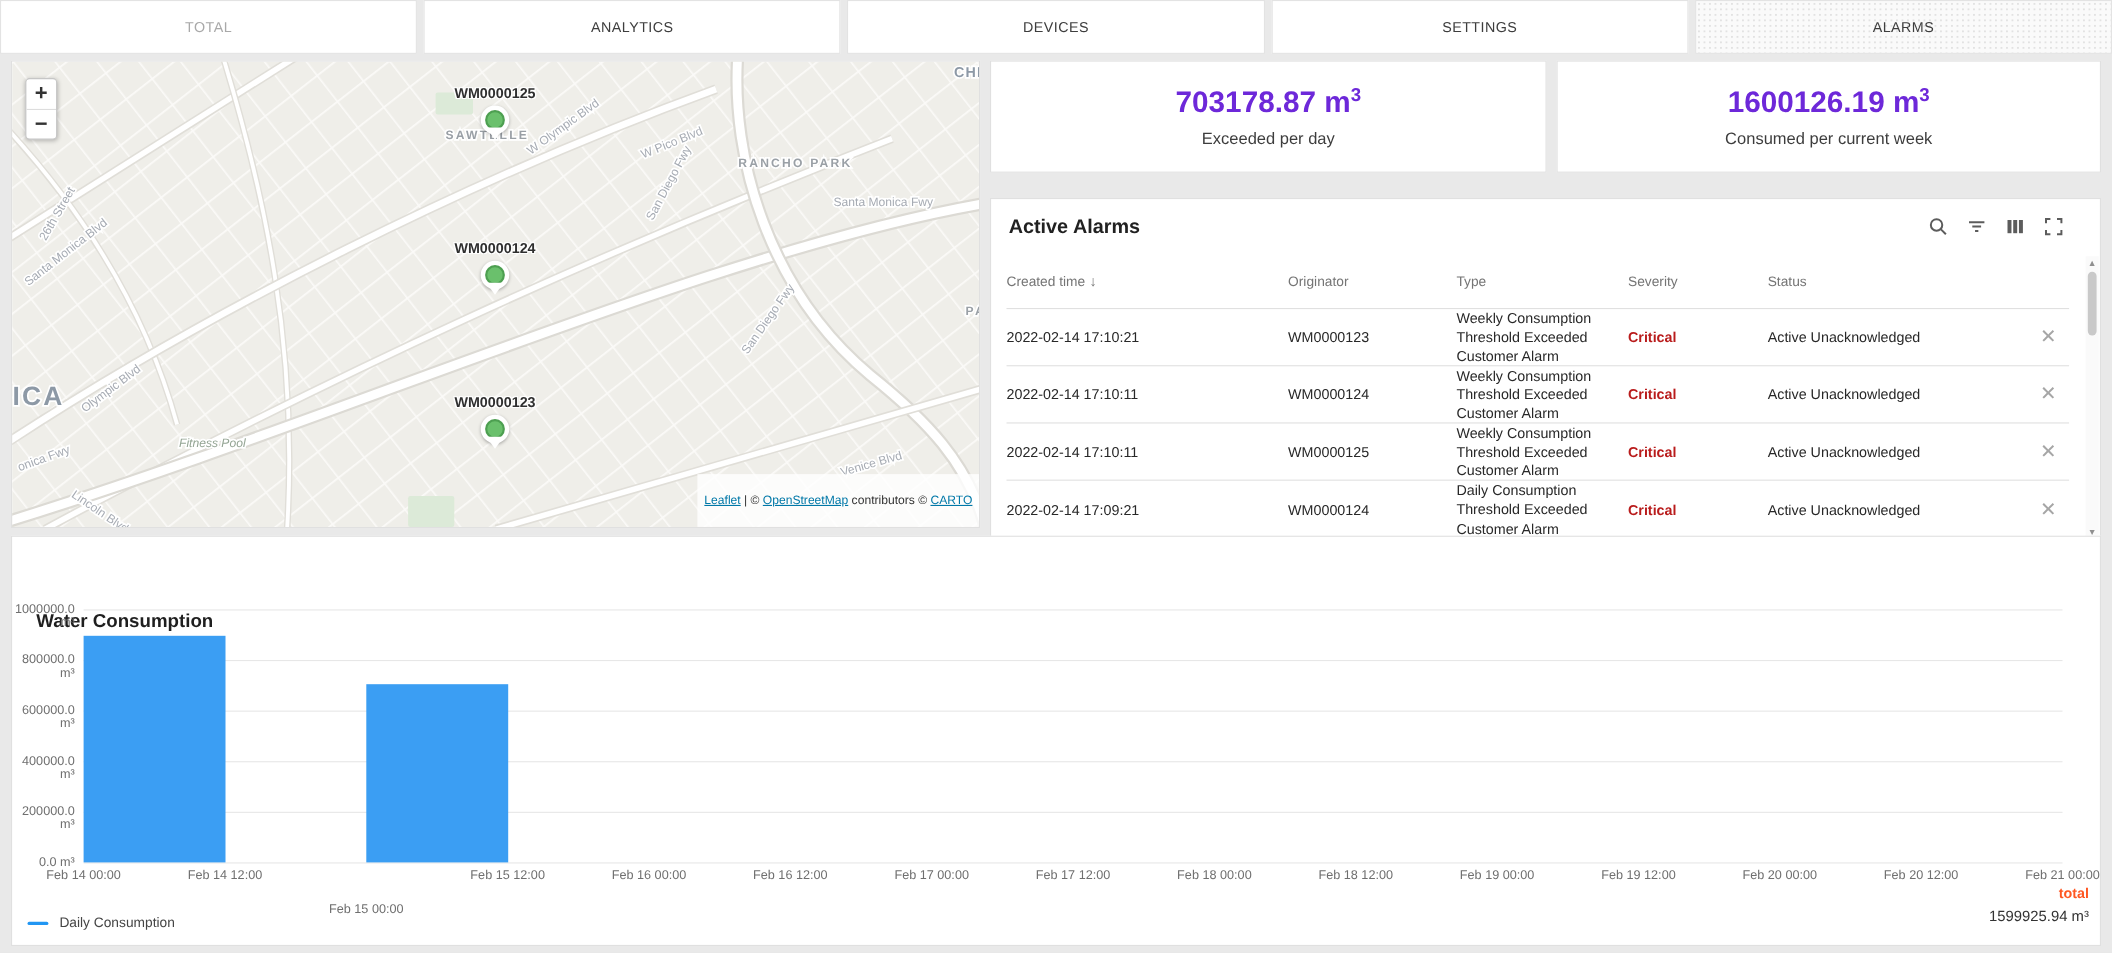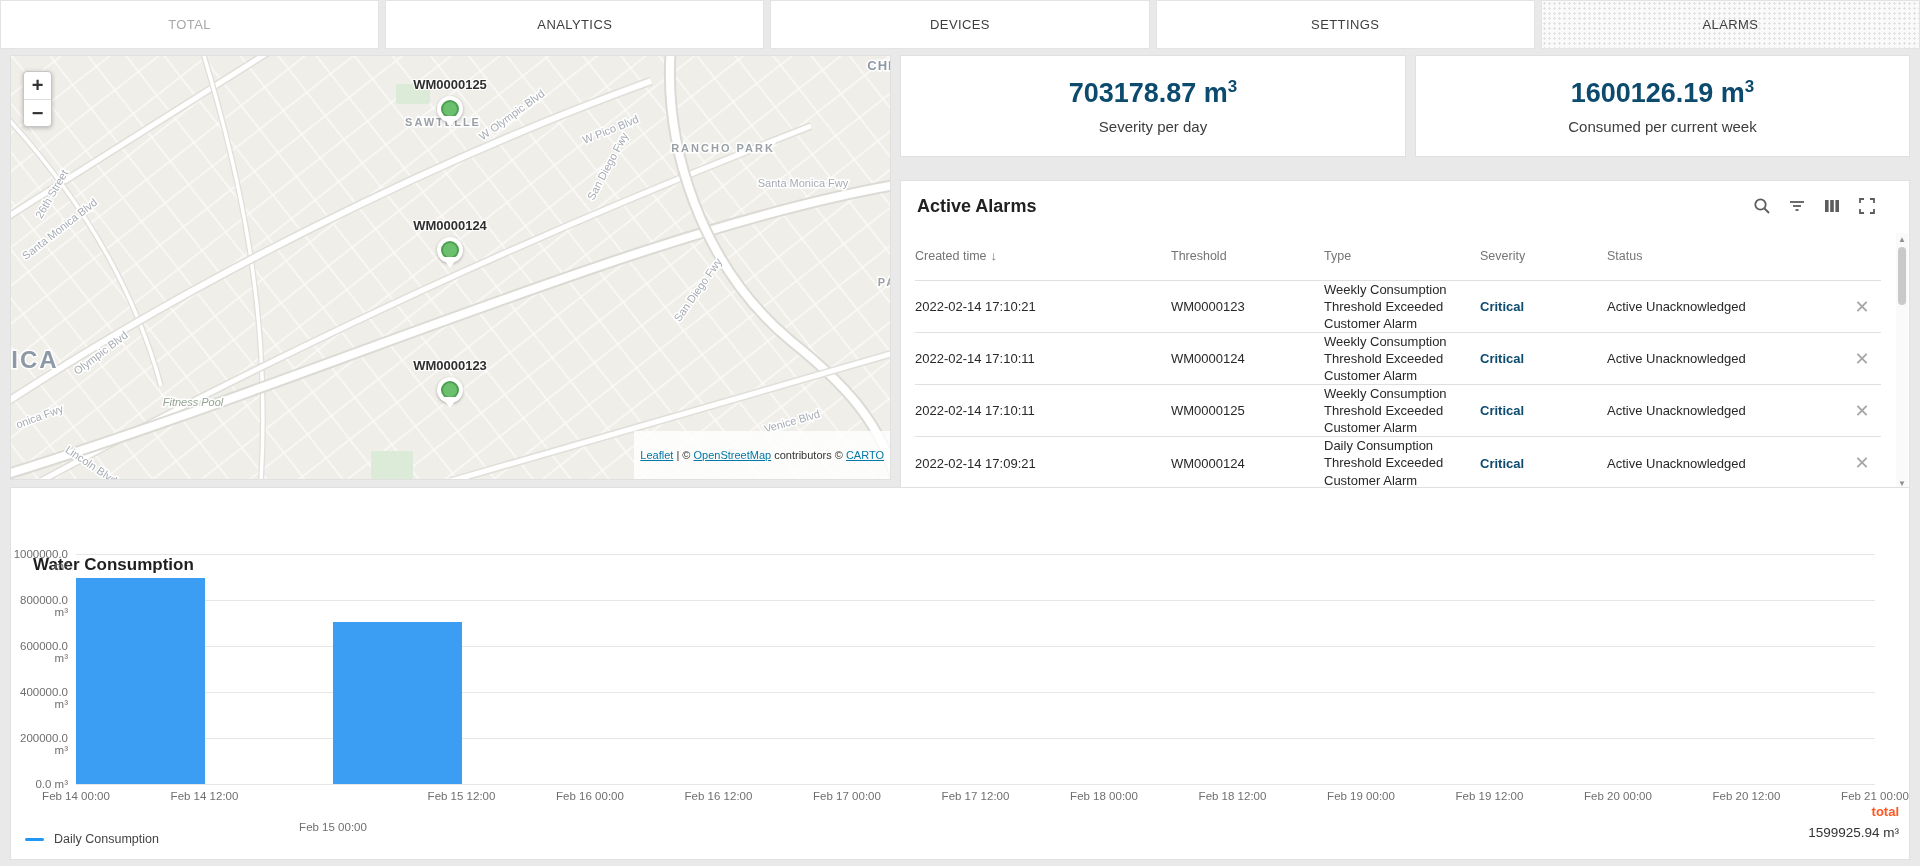--- a/index.html
+++ b/index.html
@@ -42,42 +42,42 @@
   text.citysm { font-size:13px; font-weight:700; letter-spacing:1px; fill:#8d99a6; }
   text.street { font-size:11px; fill:#a6abb3; font-weight:400; }
   text.poi { font-size:11px; font-style:italic; fill:#93a493; }
   text.area, text.city, text.citysm, text.street, text.poi {
          stroke:#ffffff; stroke-width:3px; paint-order:stroke; text-anchor:middle; }
 
   
   .stat-card { display:flex; flex-direction:column; align-items:center; justify-content:center; gap:9px; }
   #stat1 { left:900px; top:55px; width:506px; height:102px; }
   #stat2 { left:1415px; top:55px; width:495px; height:102px; }
-  .stat-value { font-size:27px; font-weight:700; color:#0c4a6e; }
+  .stat-value { font-size:27px; font-weight:700; color:#6d28d9; }
   .stat-value sup { font-size:17px; }
   .stat-caption { font-size:15px; color:#3d3d3d; }
 
   
   #alarms-card { left:900px; top:180px; width:1010px; height:314px; }
   .alarms-top { position:absolute; left:0; top:0; right:0; height:50px; display:flex; align-items:center;
                 padding:0 16px; }
   .alarms-title { font-size:18px; font-weight:700; color:#212121; }
   .alarms-tools { margin-left:auto; display:flex; gap:15px; margin-right:16px; }
   .toolbtn { width:20px; height:20px; display:flex; align-items:center; justify-content:center; cursor:pointer; }
   .toolbtn svg { stroke:#5c5c5c; fill:none; stroke-width:1.8; }
   .toolbtn svg .filled { fill:#5c5c5c; stroke:none; }
   .atable { position:absolute; left:14px; right:28px; top:50px; bottom:4px; }
   .arow { display:grid; grid-template-columns:256px 153px 156px 127px 225px 60px; align-items:center; }
   .ahead { height:50px; border-bottom:1px solid #e0e0e0; color:#757575; font-size:12.5px; }
   .ahead .hcell { display:flex; align-items:center; gap:4px; }
   .sort-arrow { font-size:13px; color:#757575; }
   .adata { height:52px; border-bottom:1px solid #e0e0e0; font-size:13px; color:#282828; }
   .adata:last-child { border-bottom:none; }
   .cell-type { line-height:1.32; padding-right:14px; }
-  .sev-critical { color:#0c4a6e; font-weight:700; }
+  .sev-critical { color:#b91c1c; font-weight:700; }
   .row-close { justify-self:center; font-size:18px; color:#a6a6a6; cursor:pointer; }
   .vscroll { position:absolute; right:1px; top:52px; bottom:4px; width:12px; background:#fafafa; }
   .vscroll .sarr { position:absolute; left:0; width:12px; height:12px; font-size:8px; color:#8f8f8f;
                    display:flex; align-items:center; justify-content:center; cursor:pointer; }
   .vscroll .thumb { position:absolute; left:2px; top:14px; width:8px; height:58px; background:#c9c9c9;
                    border-radius:4px; cursor:pointer; }
 
   
   #chart-card { left:10px; top:487px; width:1900px; height:373px; }
   .chart-title { position:absolute; left:22px; top:22px; font-size:17px; font-weight:700; color:#1f1f1f;margin-top:45px; }
@@ -179,21 +179,21 @@
       <div class="pin">
           <div class="dot"></div>
         </div>
     </div>
 
     <div class="map-attr"><a>Leaflet</a><span> | © </span><a>OpenStreetMap</a><span> contributors © </span><a>CARTO</a></div>
   </div>
 
   <div id="stat1" class="card stat-card">
     <div class="stat-value"><span>703178.87</span><span> m</span><sup>3</sup></div>
-    <div class="stat-caption">Severity per day</div>
+    <div class="stat-caption">Exceeded per day</div>
   </div>
   <div id="stat2" class="card stat-card">
     <div class="stat-value"><span>1600126.19</span><span> m</span><sup>3</sup></div>
     <div class="stat-caption">Consumed per current week</div>
   </div>
 
   <div id="alarms-card" class="card">
     <div class="alarms-top">
       <div class="alarms-title">Active Alarms</div>
       <div class="alarms-tools">
@@ -225,21 +225,21 @@
       </div>
     </div>
 
     <div class="atable">
       <div class="arow ahead">
         <div class="hcell">
             <span>Created time</span>
             <span class="sort-arrow">↓</span>
           </div>
         <div class="hcell">
-            <span>Threshold</span>
+            <span>Originator</span>
           </div>
         <div class="hcell">
             <span>Type</span>
           </div>
         <div class="hcell">
             <span>Severity</span>
           </div>
         <div class="hcell">
             <span>Status</span>
           </div>

